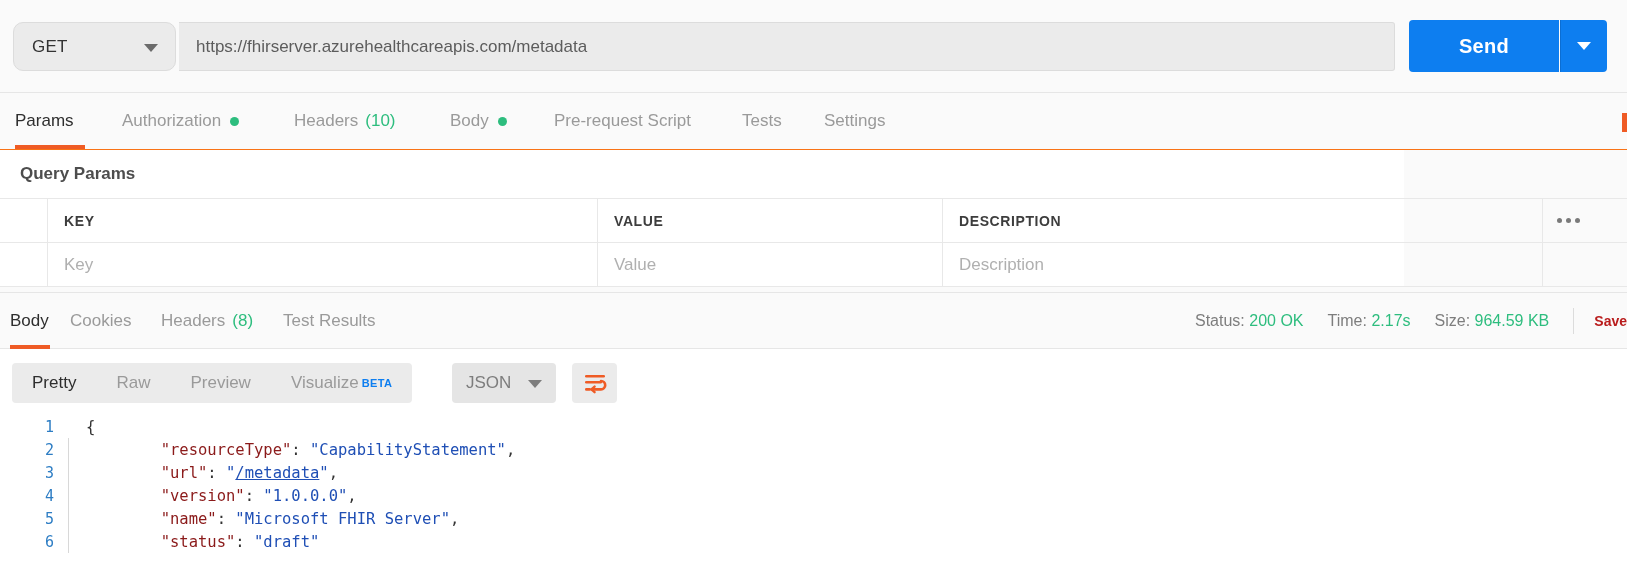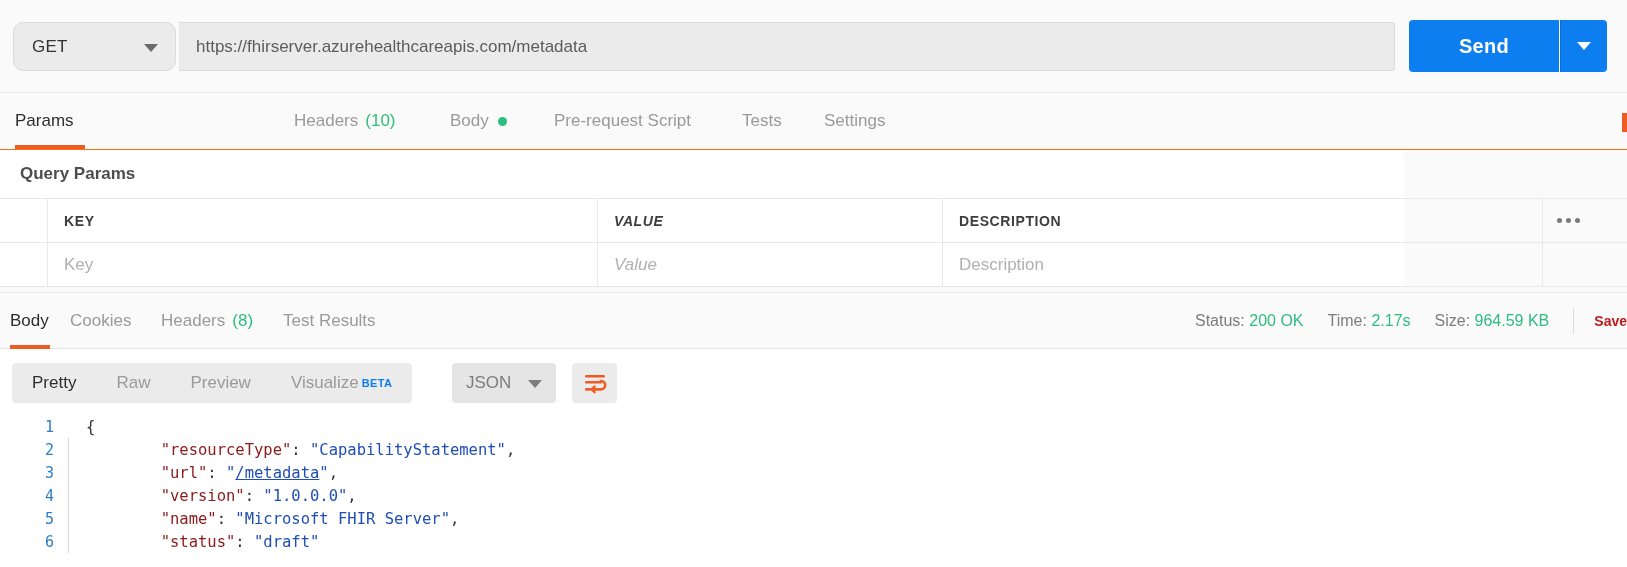--- a/index.html
+++ b/index.html
@@ -127,21 +127,21 @@
     border-bottom: 1px solid #e8e8e8;
   }
   .qp-row.body-row { border-top: none; }
   .qp-cell {
     height: 43px; display: flex; align-items: center;
     border-right: 1px solid #e8e8e8;
     font-size: 16px;
   }
   .qp-cell.check { width: 48px; border-right: 1px solid #e8e8e8; }
   .qp-cell.key   { width: 550px; padding-left: 16px; }
-  .qp-cell.value { width: 345px; padding-left: 16px; font-style: italic; }
+  .qp-cell.value { width: 345px; padding-left: 16px; }
   .qp-cell.desc  { width: 600px; padding-left: 16px; }
   .qp-cell.more  { width: 84px; border-right: none; padding-left: 14px; }
   .qp-head .qp-cell { color: #3d3d3d; font-weight: bold; font-size: 14px; letter-spacing: .6px; }
   .qp-body .qp-cell { color: #b0b0b0; font-weight: normal; font-size: 17px; }
   .ellipsis-icon { display: flex; gap: 4px; align-items: center; cursor: pointer; }
   .ellipsis-icon i { width: 5px; height: 5px; border-radius: 50%; background: #7a7a7a; display: block; }
 
   
   .resp-bar {
     position: absolute; left: 0; top: 292px; width: 1627px; height: 57px;
@@ -245,20 +245,24 @@
     </div>
     <div class="send-caret-btn">
       <span class="caret-white"></span>
     </div>
   </div>
 
   <div class="reqtabs" id="reqtabs">
       <div class="tab active" style="left: 15px;">
         <span>Params</span>
         <span class="ul" style="width: 70px;"></span>
+      </div>
+      <div class="tab" style="left: 122px;">
+        <span>Authorization</span>
+        <span class="dot-green"></span>
       </div>
       <div class="tab" style="left: 294px;">
         <span>Headers</span>
         <span class="count-green">(10)</span>
       </div>
       <div class="tab" style="left: 450px;">
         <span>Body</span>
         <span class="dot-green"></span>
       </div>
       <div class="tab" style="left: 554px;">

